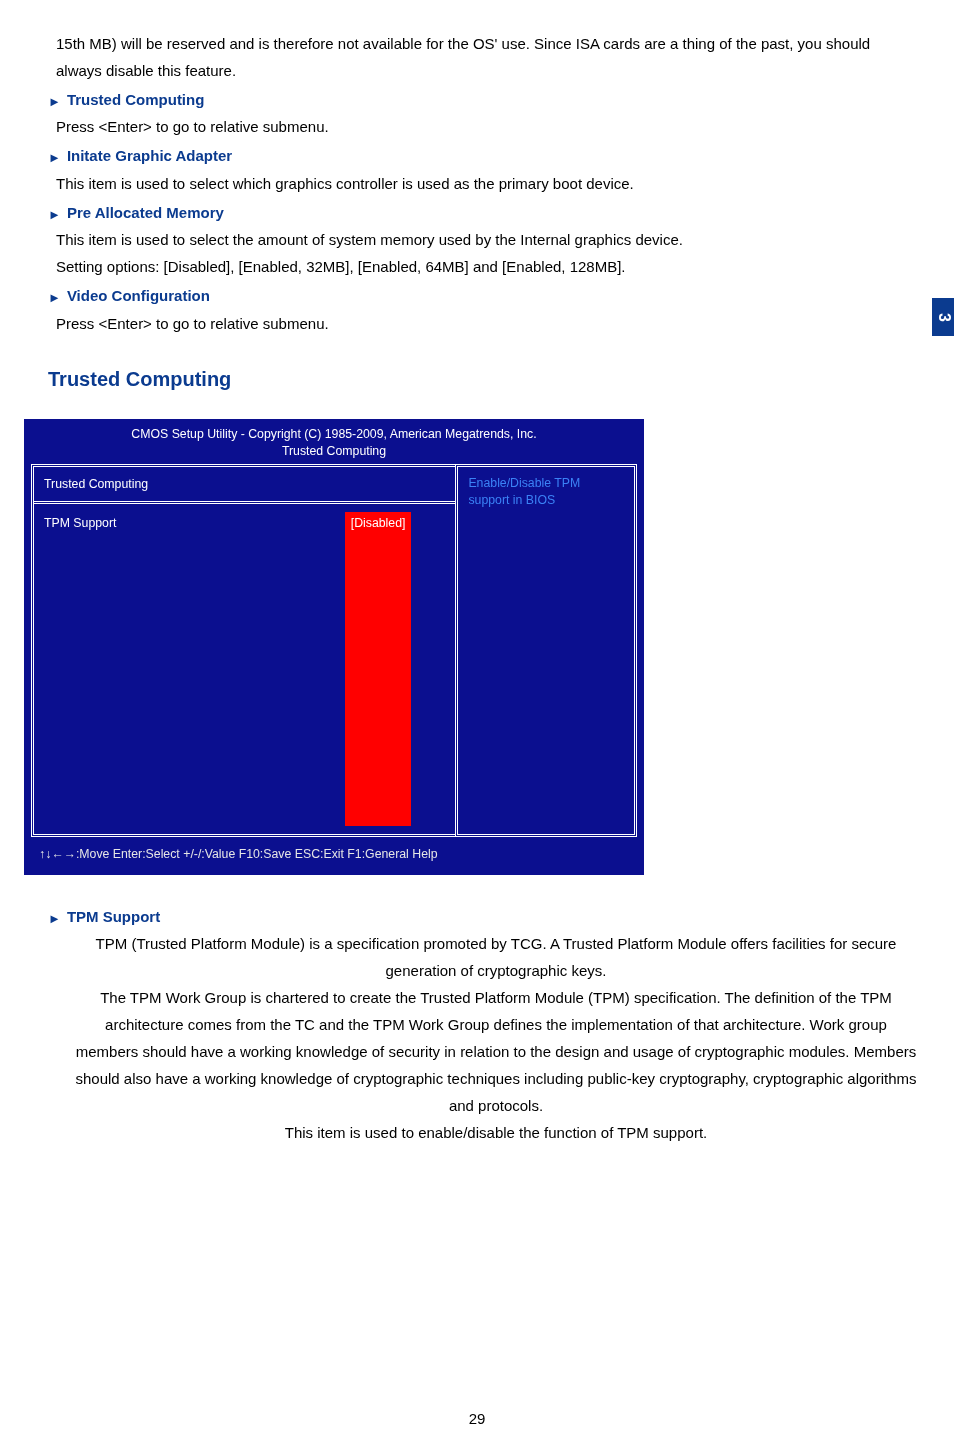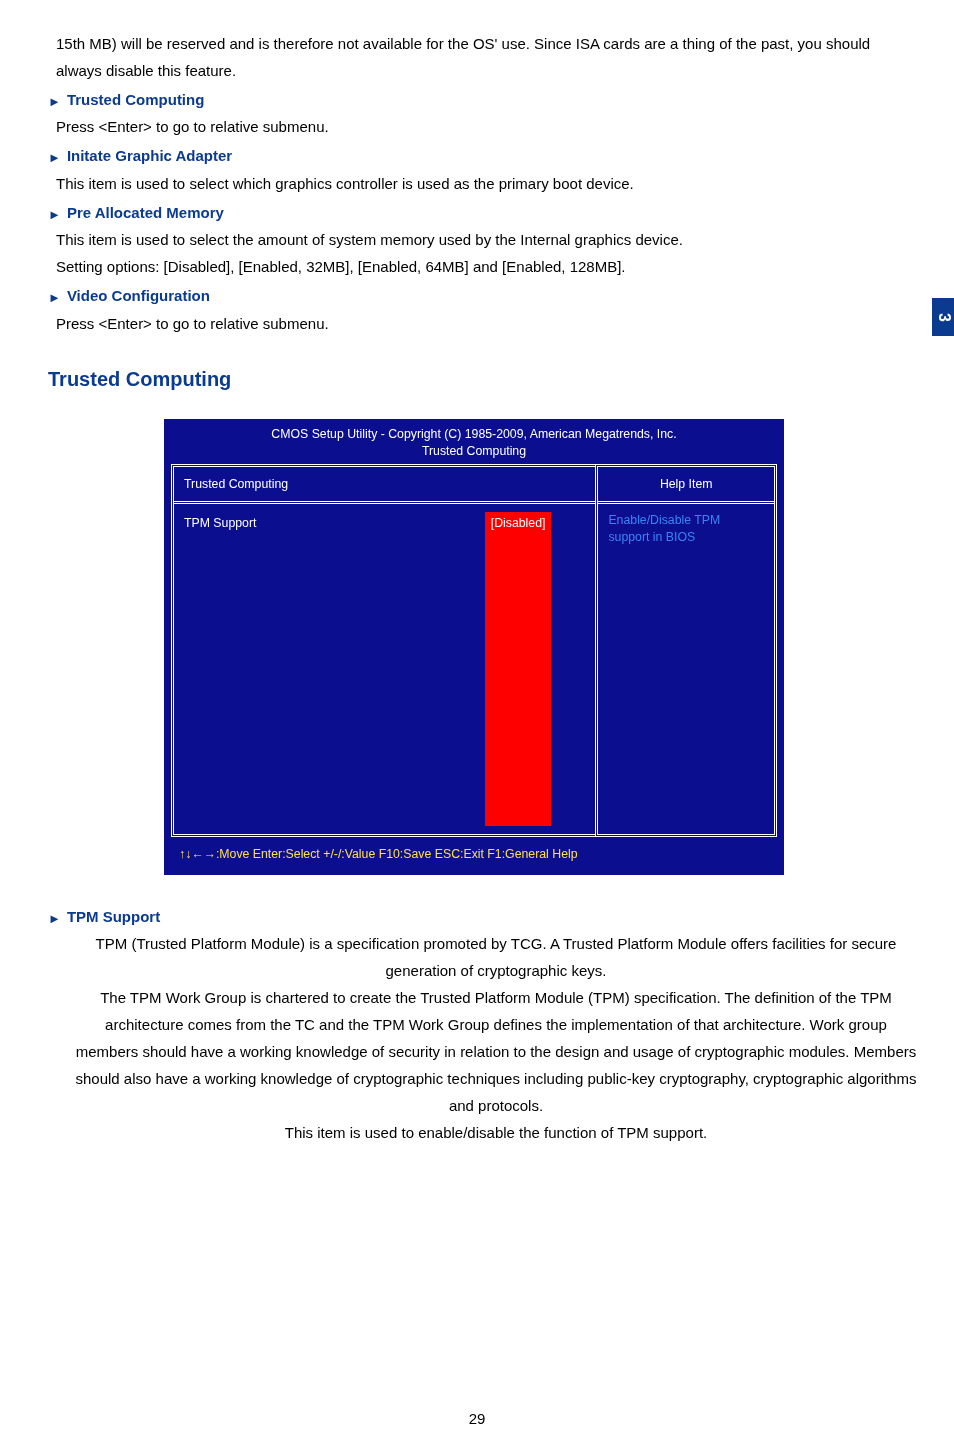--- a/index.html
+++ b/index.html
@@ -40,21 +40,20 @@
     .section-heading {
       color: #0b3b8f;
       font-weight: bold;
       font-size: 20px;
       margin-top: 24px;
       margin-bottom: 22px;
       margin-left: 24px;
     }
     .bios-container {
       width: 620px;
-      margin-left: 140px;
       background: #0b0f8f;
       border: 1px solid #0b0f8f;
       font-family: Verdana, Arial, sans-serif;
       font-size: 12.3px;
     }
     .bios-header {
       color: #fff;
       text-align: center;
       padding: 6px 0 4px 0;
       line-height: 1.4;
@@ -102,21 +101,21 @@
       text-align: center;
       color: #fff;
     }
     .bios-right-body {
       padding: 8px 10px;
       color: #3b82f6;
       line-height: 1.4;
       height: 330px;
     }
     .bios-footer {
-      color: #fde047;
+      color: #e5e5e5;
       padding: 8px 14px 10px 14px;
       line-height: 1.5;
     }
     .side-tab {
       position: absolute;
       right: 0;
       top: 298px;
       width: 22px;
       height: 38px;
       background: #0b3b8f;
@@ -190,21 +189,20 @@
   </div>
   <div class="bios-body">
     <div class="bios-left">
       <div class="bios-left-top">Trusted Computing</div>
       <div class="bios-left-body">
         <span class="bios-left-label">TPM Support</span>
         <span class="bios-disabled">[Disabled]</span>
       </div>
     </div>
     <div class="bios-right">
-      <div class="bios-right-top">Help Item</div>
       <div class="bios-right-body">Enable/Disable TPM support in BIOS</div>
     </div>
   </div>
   <div class="bios-footer">
     <div>↑↓←→:Move  Enter:Select    +/-/:Value    F10:Save   ESC:Exit      F1:General Help</div>
   </div>
 </div>
 
 <div class="tpm-section">
   <div class="bullet-line">

